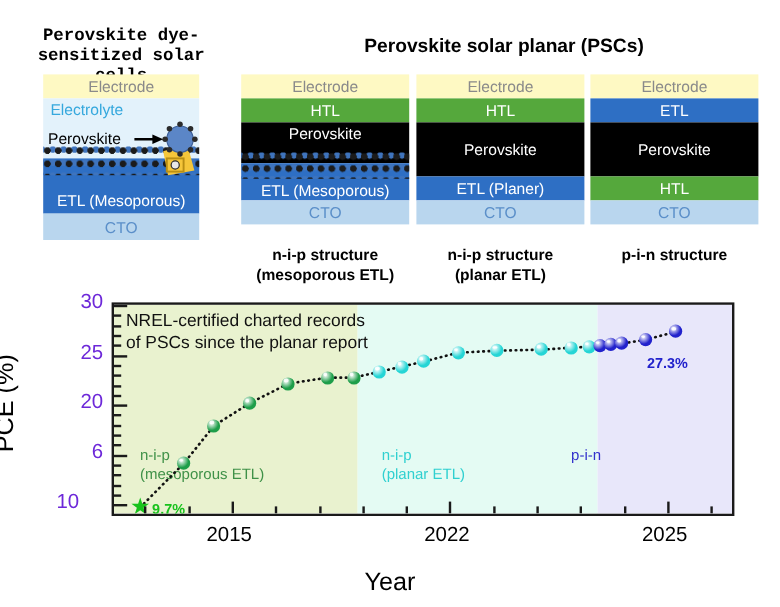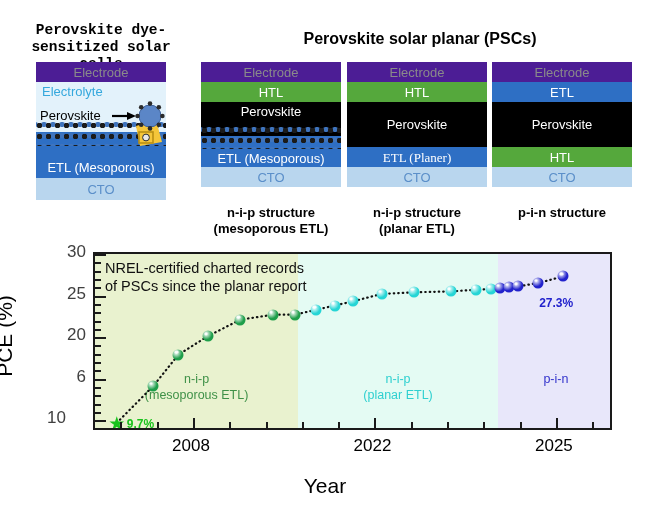--- a/index.html
+++ b/index.html
@@ -23,21 +23,21 @@
   }
 
   .stack{position:absolute;}
   .layer{
     position:relative;
     box-sizing:border-box;
     display:flex;align-items:center;justify-content:center;
     font-size:13px;line-height:1;
     white-space:nowrap;
   }
-  .l-electrode{background:#4c1d95;color:#8a8a8a;}
+  .l-electrode{background:#fef9c3;color:#8a8a8a;}
   .l-electrolyte{background:#e3f2fb;color:#35a8dd;justify-content:flex-start;padding-left:6px;}
   .l-htl{background:#55a83c;color:#ffffff;}
   .l-etl-blue{background:#2e6fc4;color:#ffffff;}
   .l-pero{background:#000000;color:#ffffff;}
   .l-meso{background:#2e6fc4;color:#ffffff;}
   .l-cto{background:#b9d6ee;color:#5b8fc9;}
 
   
   .meso-tex{
     position:absolute;left:0;right:0;top:-9px;height:22px;
@@ -71,21 +71,21 @@
 
   
   .chart-wrap{position:absolute;left:0;top:236px;width:650px;height:270px;}
   .plot{
     position:absolute;left:93px;top:16px;width:519px;height:178px;
     border:2.5px solid #1a1a1a;box-sizing:border-box;background:#ffffff;
     overflow:hidden;
   }
   .band{position:absolute;top:0;bottom:0;}
   .band-label{
-    position:absolute;text-align:center;font-size:12.5px;line-height:1.25;
+    position:absolute;font-size:12.5px;line-height:1.25;
     white-space:nowrap;
   }
   .annot{
     position:absolute;left:10px;top:5px;font-size:14.5px;line-height:1.25;color:#111;
   }
   .pt{
     position:absolute;width:11px;height:11px;border-radius:50%;
     transform:translate(-50%,-50%);
   }
   .pt::after{
@@ -94,21 +94,21 @@
   }
   .star{
     position:absolute;transform:translate(-50%,-50%);
     color:#18c21c;font-size:19px;line-height:1;
   }
   .val-label{position:absolute;font-weight:bold;font-size:12px;white-space:nowrap;}
 
   .ytick{position:absolute;left:0;height:2px;background:#1a1a1a;}
   .xtick{position:absolute;bottom:0;width:2px;background:#1a1a1a;}
   .ytlabel{
-    position:absolute;right:0;font-size:17px;color:#404040;
+    position:absolute;right:0;font-size:17px;color:#6d28d9;
     transform:translateY(-50%);text-align:right;
   }
   .xtlabel{
     position:absolute;font-size:17px;color:#000;transform:translateX(-50%);
   }
   .ylab{
     position:absolute;left:-36px;top:88px;font-size:21px;color:#000;
     transform:rotate(-90deg);transform-origin:center;white-space:nowrap;
   }
   .xlab{
@@ -191,21 +191,21 @@
   <div class="stack" style="left:347px;top:62px;width:140px;">
     <div class="layer l-electrode" style="height:20px;">
       <span>Electrode</span>
     </div>
     <div class="layer l-htl" style="height:20px;">
       <span>HTL</span>
     </div>
     <div class="layer l-pero" style="height:45px;">
       <span>Perovskite</span>
     </div>
-    <div class="layer l-etl-blue" style="height:20px;font-family:Liberation Serif, serif;">
+    <div class="layer l-etl-blue" style="height:20px;">
       <span>ETL (Planer)</span>
     </div>
     <div class="layer l-cto" style="height:20px;">
       <span>CTO</span>
     </div>
   </div>
   <div class="stack-caption" style="left:332px;top:205px;width:170px;">
     <div>n-i-p structure</div>
     <div>(planar ETL)</div>
   </div>
@@ -236,21 +236,21 @@
     <div class="xlab">Year</div>
 
     <div id="ytick-labels">
         <div class="ytlabel" style="top: 182.355px; right: 584px; width: 60px;">10</div>
         <div class="ytlabel" style="top: 140.766px; right: 564px; width: 60px;">6</div>
         <div class="ytlabel" style="top: 99.1776px; right: 564px; width: 60px;">20</div>
         <div class="ytlabel" style="top: 57.5888px; right: 564px; width: 60px;">25</div>
         <div class="ytlabel" style="top: 16px; right: 564px; width: 60px;">30</div>
       </div>
     <div id="xtick-labels">
-        <div class="xtlabel" style="left: 190.993px; top: 200px;">2008</div>
+        <div class="xtlabel" style="left: 190.993px; top: 200px;">2015</div>
         <div class="xtlabel" style="left: 372.462px; top: 200px;">2022</div>
         <div class="xtlabel" style="left: 553.93px; top: 200px;">2025</div>
       </div>
 
     <div class="plot" id="plot">
       <div id="bands">
           <div class="band" style="left: 0px; width: 203.245px; background: rgb(233, 242, 207);"></div>
           <div class="band" style="left: 203.245px; width: 199.615px; background: rgb(228, 251, 243);"></div>
           <div class="band" style="left: 402.86px; width: 116.14px; background: rgb(232, 231, 250);"></div>
         </div>

